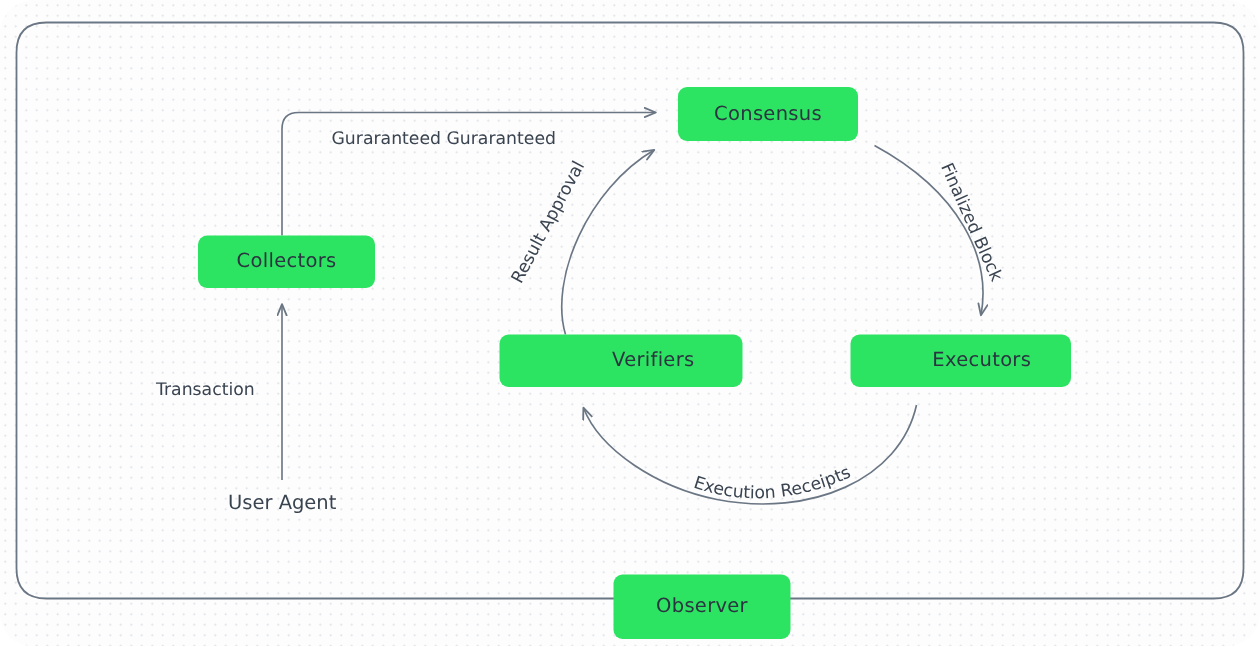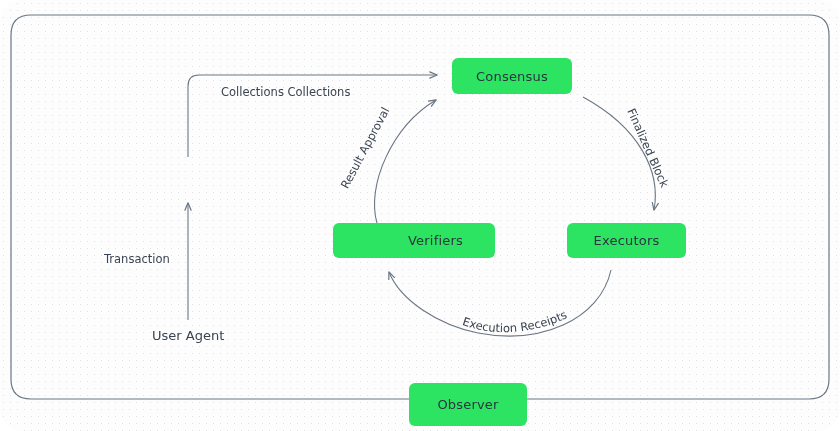--- a/index.html
+++ b/index.html
@@ -86,39 +86,42 @@
 
     <path d="M 583,97 C 640,128 661,172 654,210" fill="none" stroke="#6b7684" stroke-width="1.1" marker-end="url(#ah)"></path>
 
     <path d="M 611,270 C 600,320 540,345 478,333 C 438,325 400,300 389,272" fill="none" stroke="#6b7684" stroke-width="1.1" marker-end="url(#ah)"></path>
   </svg>
 
   <div class="node" style="left:452px; top:58px; width:120px; height:36px;">
     <span>Consensus</span>
   </div>
 
+  <div class="node" style="left:132px; top:157px; width:118px; height:35px;">
+    <span>Collectors</span>
+  </div>
 
   <div class="node" style="left:333px; top:223px; width:119px; height:35px;padding-left:43px;">
     <span>Verifiers</span>
   </div>
 
-  <div class="node" style="left:567px; top:223px; width:119px; height:35px;">
+  <div class="node" style="left:567px; top:223px; width:119px; height:35px;padding-left:28px;">
     <span>Executors</span>
   </div>
 
   <div class="node" style="left:409px; top:383px; width:118px; height:43px;text-align:center;">
     <span>Observer</span>
   </div>
 
   <div class="plain-label" style="left:152px; top:328px;text-align:center;">
     <span>User Agent</span>
   </div>
 
   <div class="edge-label" style="left:221px; top:85px;">
-    <span>Collections Collections</span>
+    <span>Guraranteed Guraranteed</span>
   </div>
 
   <div class="edge-label" style="left:104px; top:252px;">
     <span>Transaction</span>
   </div>
 
   <div class="edge-label rot-neg62" style="left:320px; top:141px; width:90px; text-align:center;">
     <span>Result Approval</span>
   </div>
 

